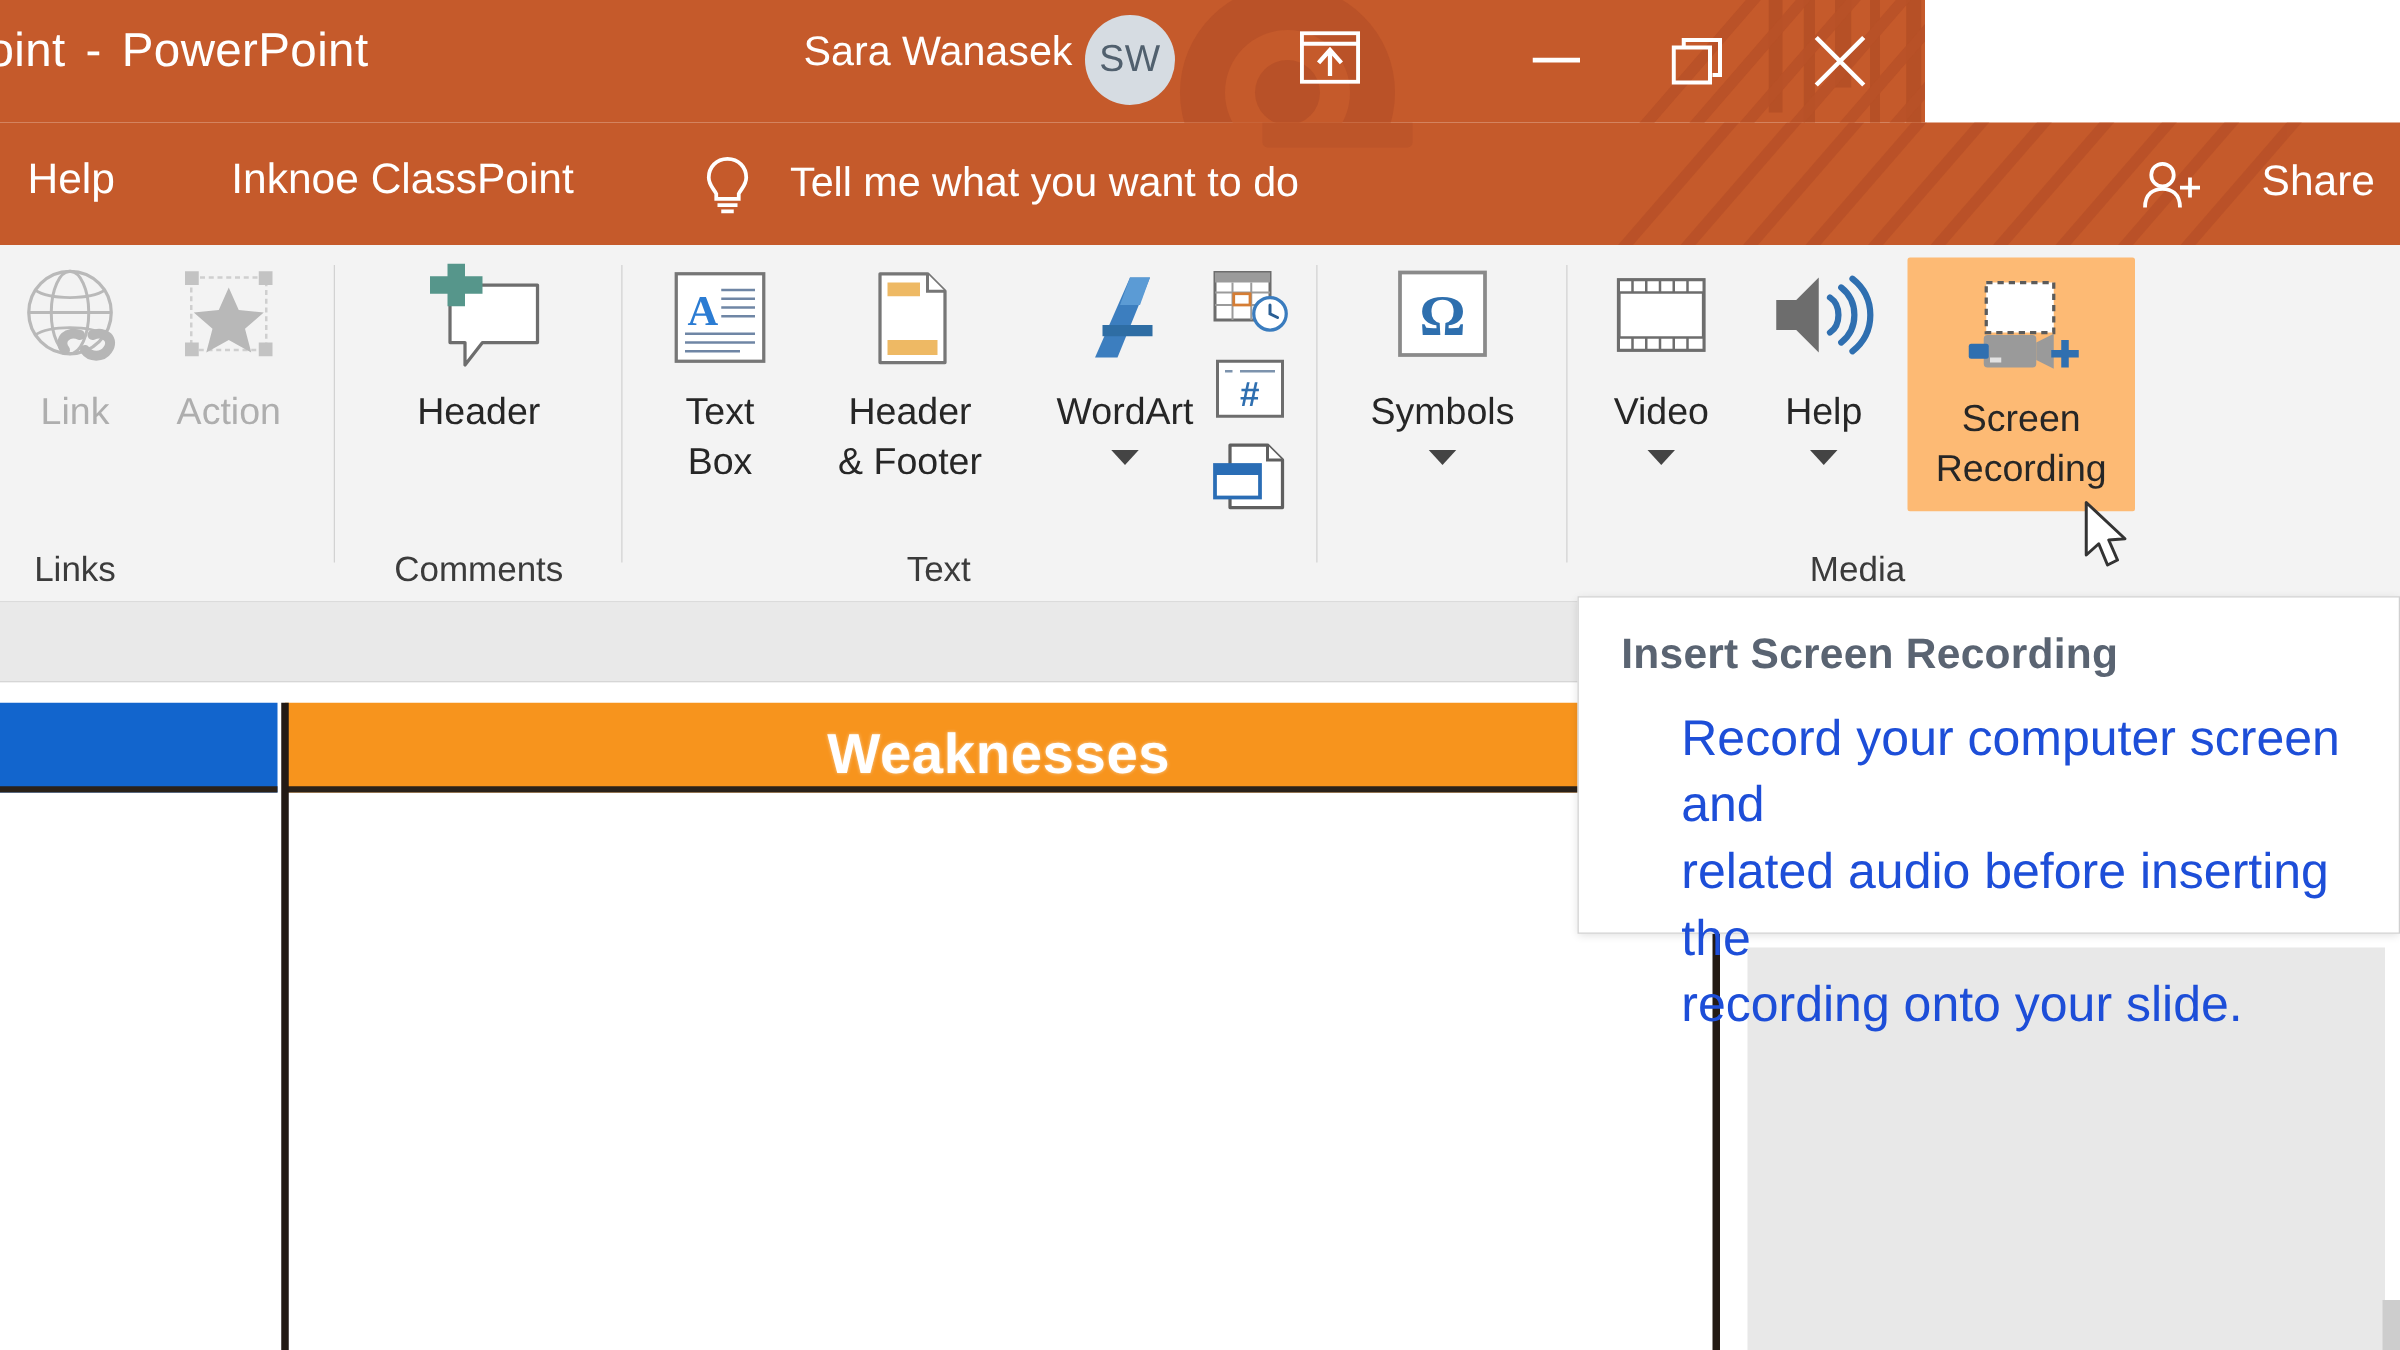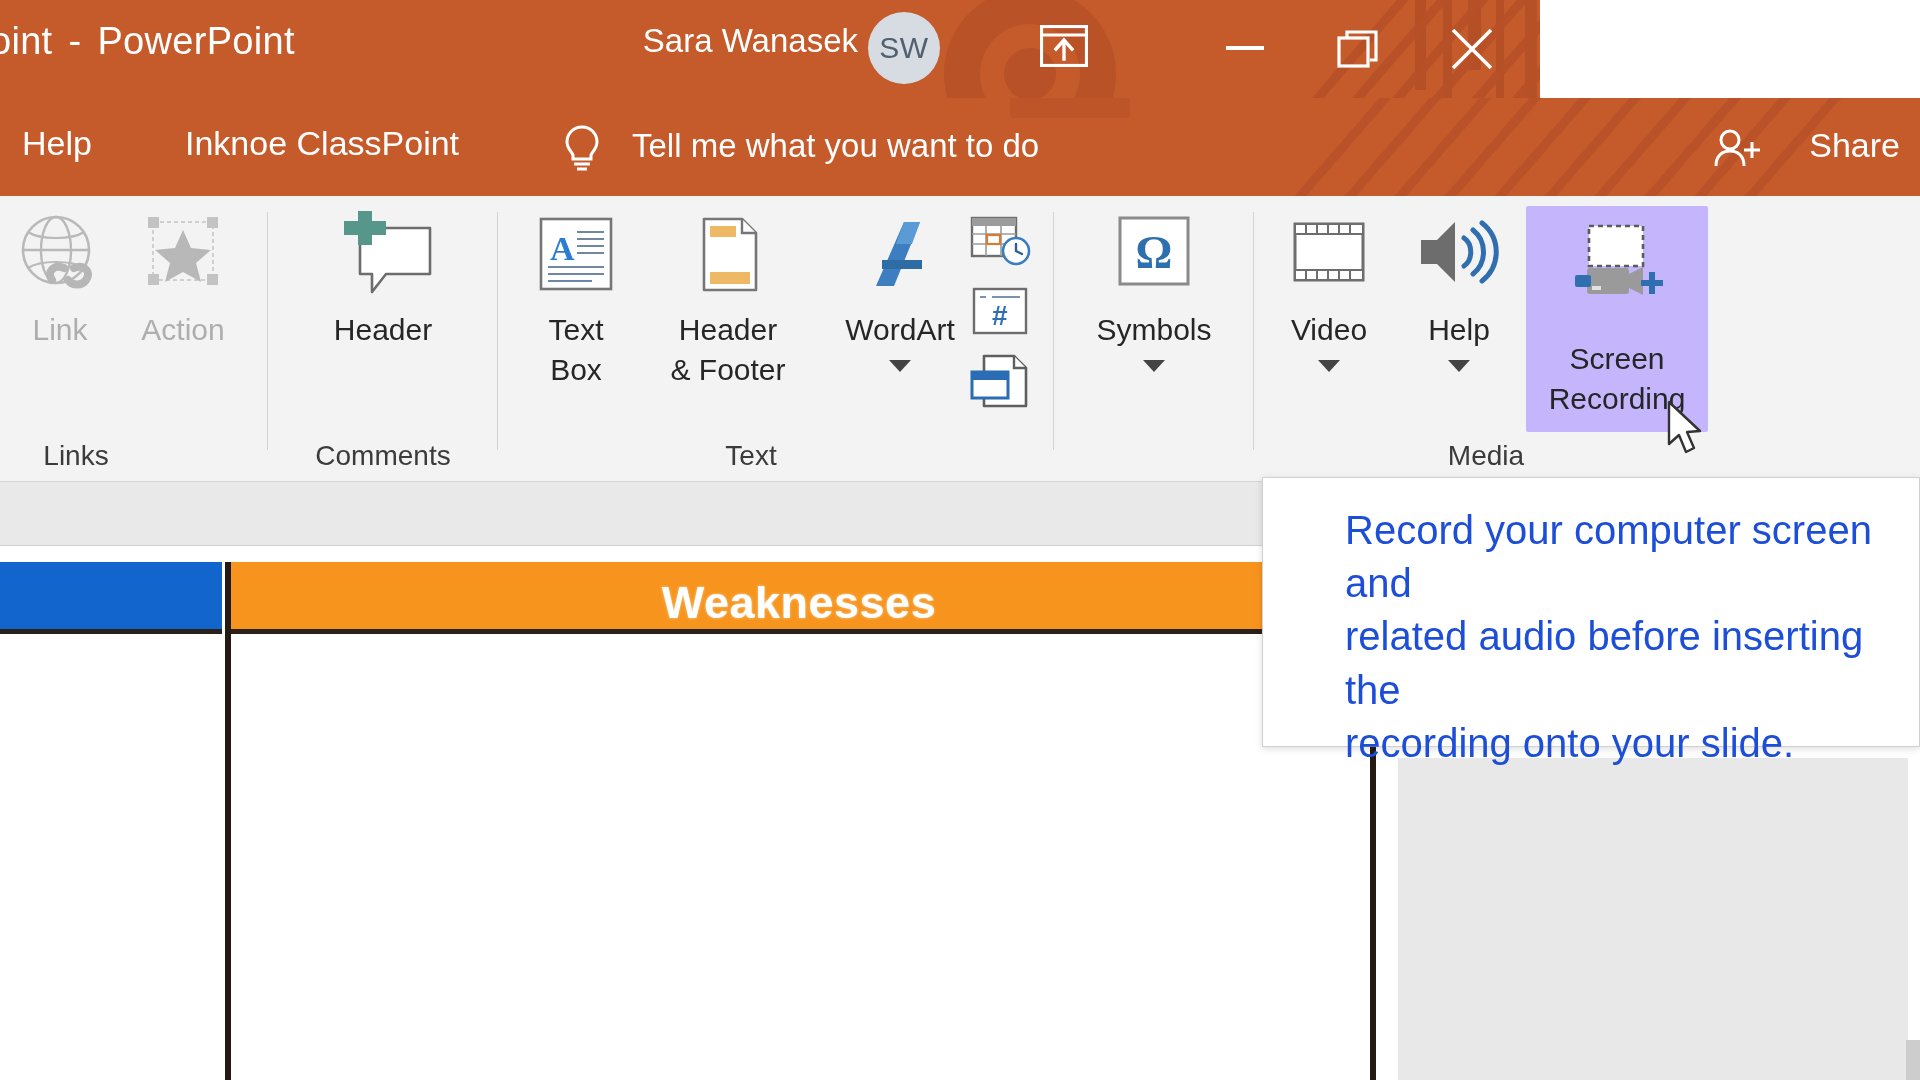--- a/index.html
+++ b/index.html
@@ -83,21 +83,21 @@
     width: 130px;
   }
   .btn .ico { height: 96px; display: flex; align-items: flex-end; justify-content: center; }
   .btn .lbl {
     margin-top: 8px; font-size: 30px; color: #262626; text-align: center;
     line-height: 1.32; white-space: nowrap;
   }
   .btn.disabled .lbl { color: #aeaeae; }
   .caret { width: 0; height: 0; border-left: 11px solid transparent; border-right: 11px solid transparent;
            border-top: 12px solid #444; margin-top: 10px; }
-  .btn.hover-hl { background: #c4b5fd; border-radius: 2px; gap: 23px; }
+  .btn.hover-hl { background: #fdba74; border-radius: 2px; }
 
   
   .smallbtn { position: absolute; width: 66px; height: 58px; }
 
   
   .strip {
     position: absolute; left: 0; top: 482px; width: 1920px; height: 64px;
     background: #e9e9e9; border-bottom: 1px solid #cfcfcf;
   }
   .strip-white {
@@ -308,21 +308,21 @@
               <rect x="11" y="7" width="11" height="11"></rect>
               <rect x="70" y="7" width="11" height="11"></rect>
               <rect x="11" y="64" width="11" height="11"></rect>
               <rect x="70" y="64" width="11" height="11"></rect>
             </g>
             <path d="M46 20 L54 38 L74 40 L59 53 L64 72 L46 62 L28 72 L33 53 L18 40 L38 38 Z" fill="#b8b8b8"></path>
           </svg>
         </div>
         <div class="lbl">Action</div>
       </div>
-      <div class="grp-label" style="left:16px; width:120px;">Links</div>
+      <div class="grp-label" style="left:0; width:120px;">Links</div>
       <div class="grp-div" style="left:267px;"></div>
     </div>
 
     <div class="grp" style="left:268px; width:230px;">
       <div class="btn" style="left:35px; width:160px;">
         <div class="ico">
           <svg width="110" height="96" viewBox="0 0 110 96">
             <path d="M32 22 L102 22 L102 68 L58 68 L44 86 L44 68 L32 68 Z" fill="#ffffff" stroke="#6d6d6d" stroke-width="2.6" stroke-linejoin="round"></path>
             <path d="M16 10 L30 10 L30 0 L44 0 L44 10 L58 10 L58 24 L44 24 L44 34 L30 34 L30 24 L16 24 Z" transform="translate(0,5)" fill="#56968b"></path>
           </svg>
@@ -519,20 +519,21 @@
     <div class="swot-orange">
       <span>Weaknesses</span>
     </div>
     <div class="vline"></div>
     <div class="vline2"></div>
     <div class="right-panel"></div>
     <div class="right-panel-tail"></div>
   </div>
 
   <div class="tooltip">
+    <div class="tt-title">Insert Screen Recording</div>
     <div class="tt-body">
       <div>Record your computer screen and</div>
       <div>related audio before inserting the</div>
       <div>recording onto your slide.</div>
     </div>
   </div>
 
   <div class="cursor">
     <svg width="40" height="58" viewBox="0 0 40 58">
       <path d="M3 2 L3 44 L13 35 L20 52 L28 48 L21 32 L34 31 Z" fill="#ffffff" stroke="#333" stroke-width="2.4" stroke-linejoin="round"></path>

